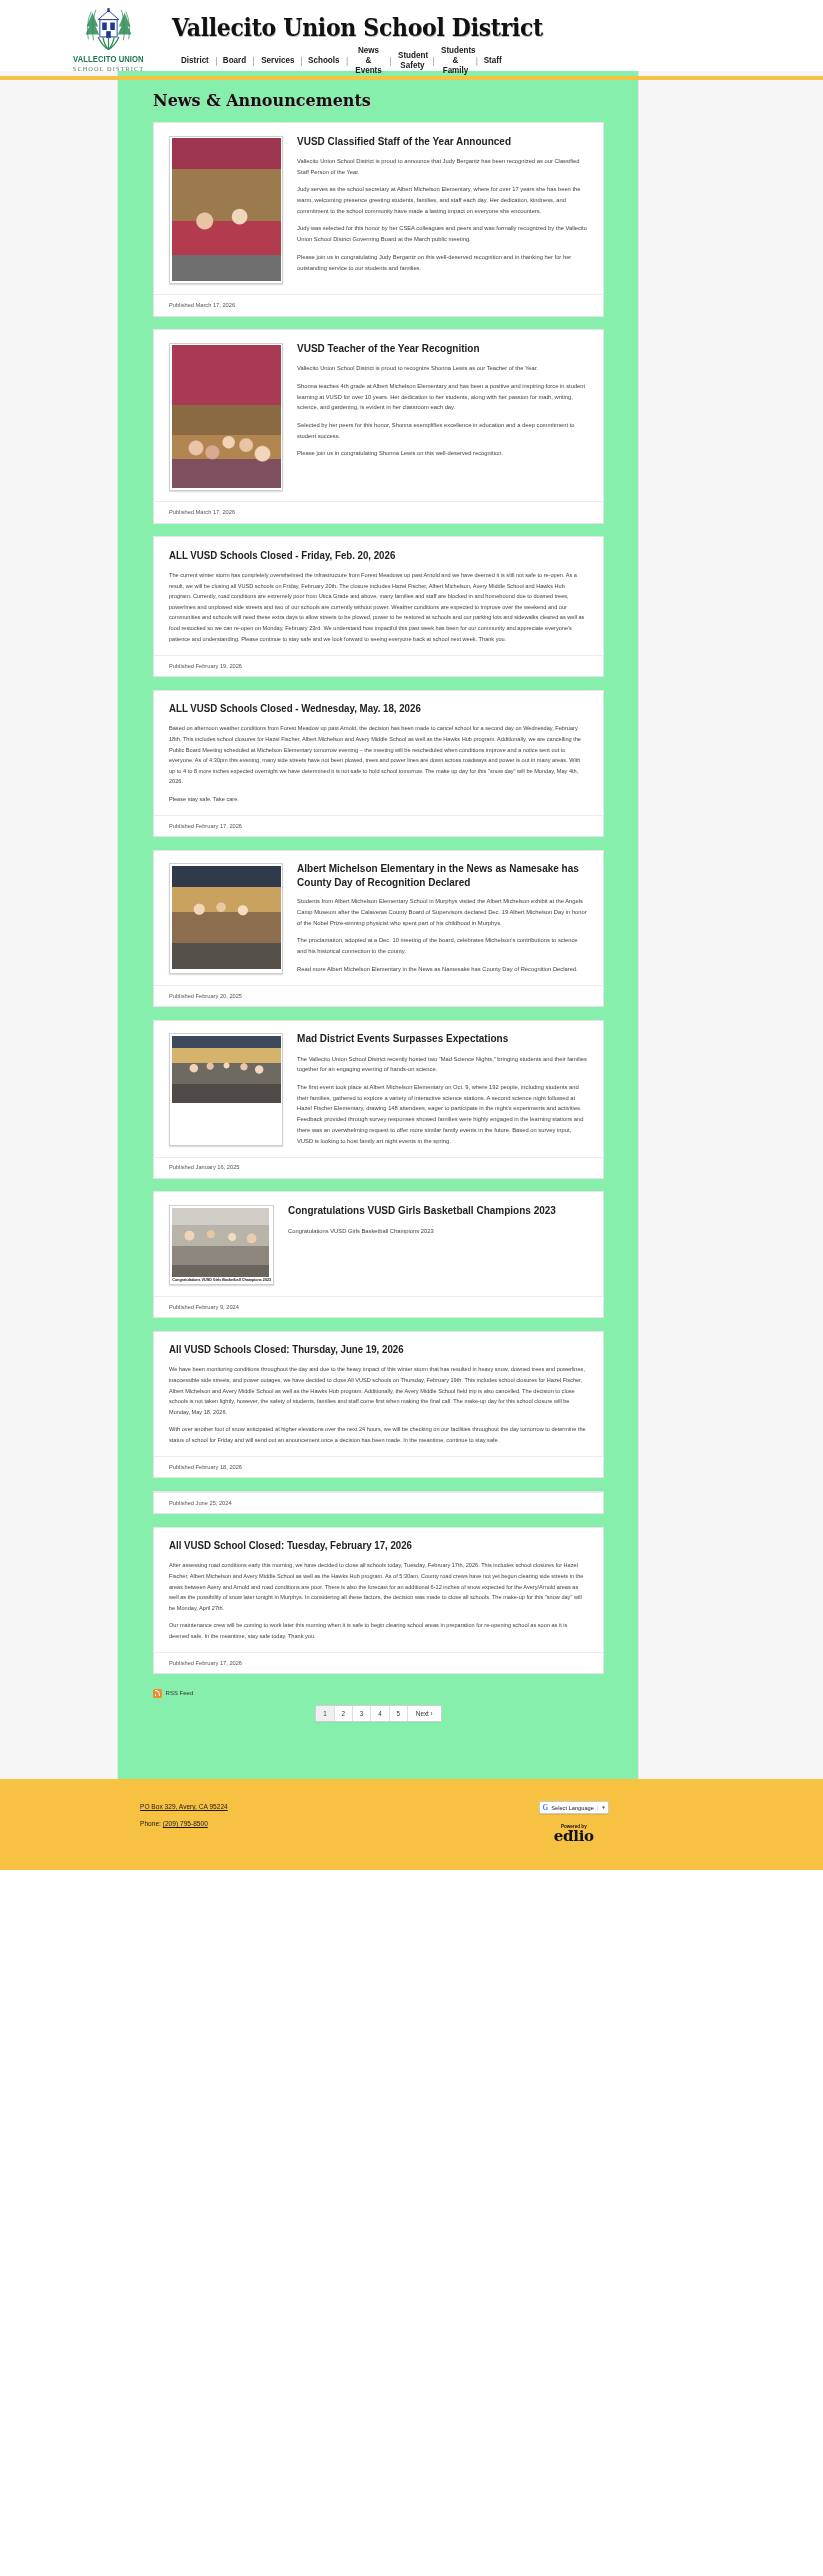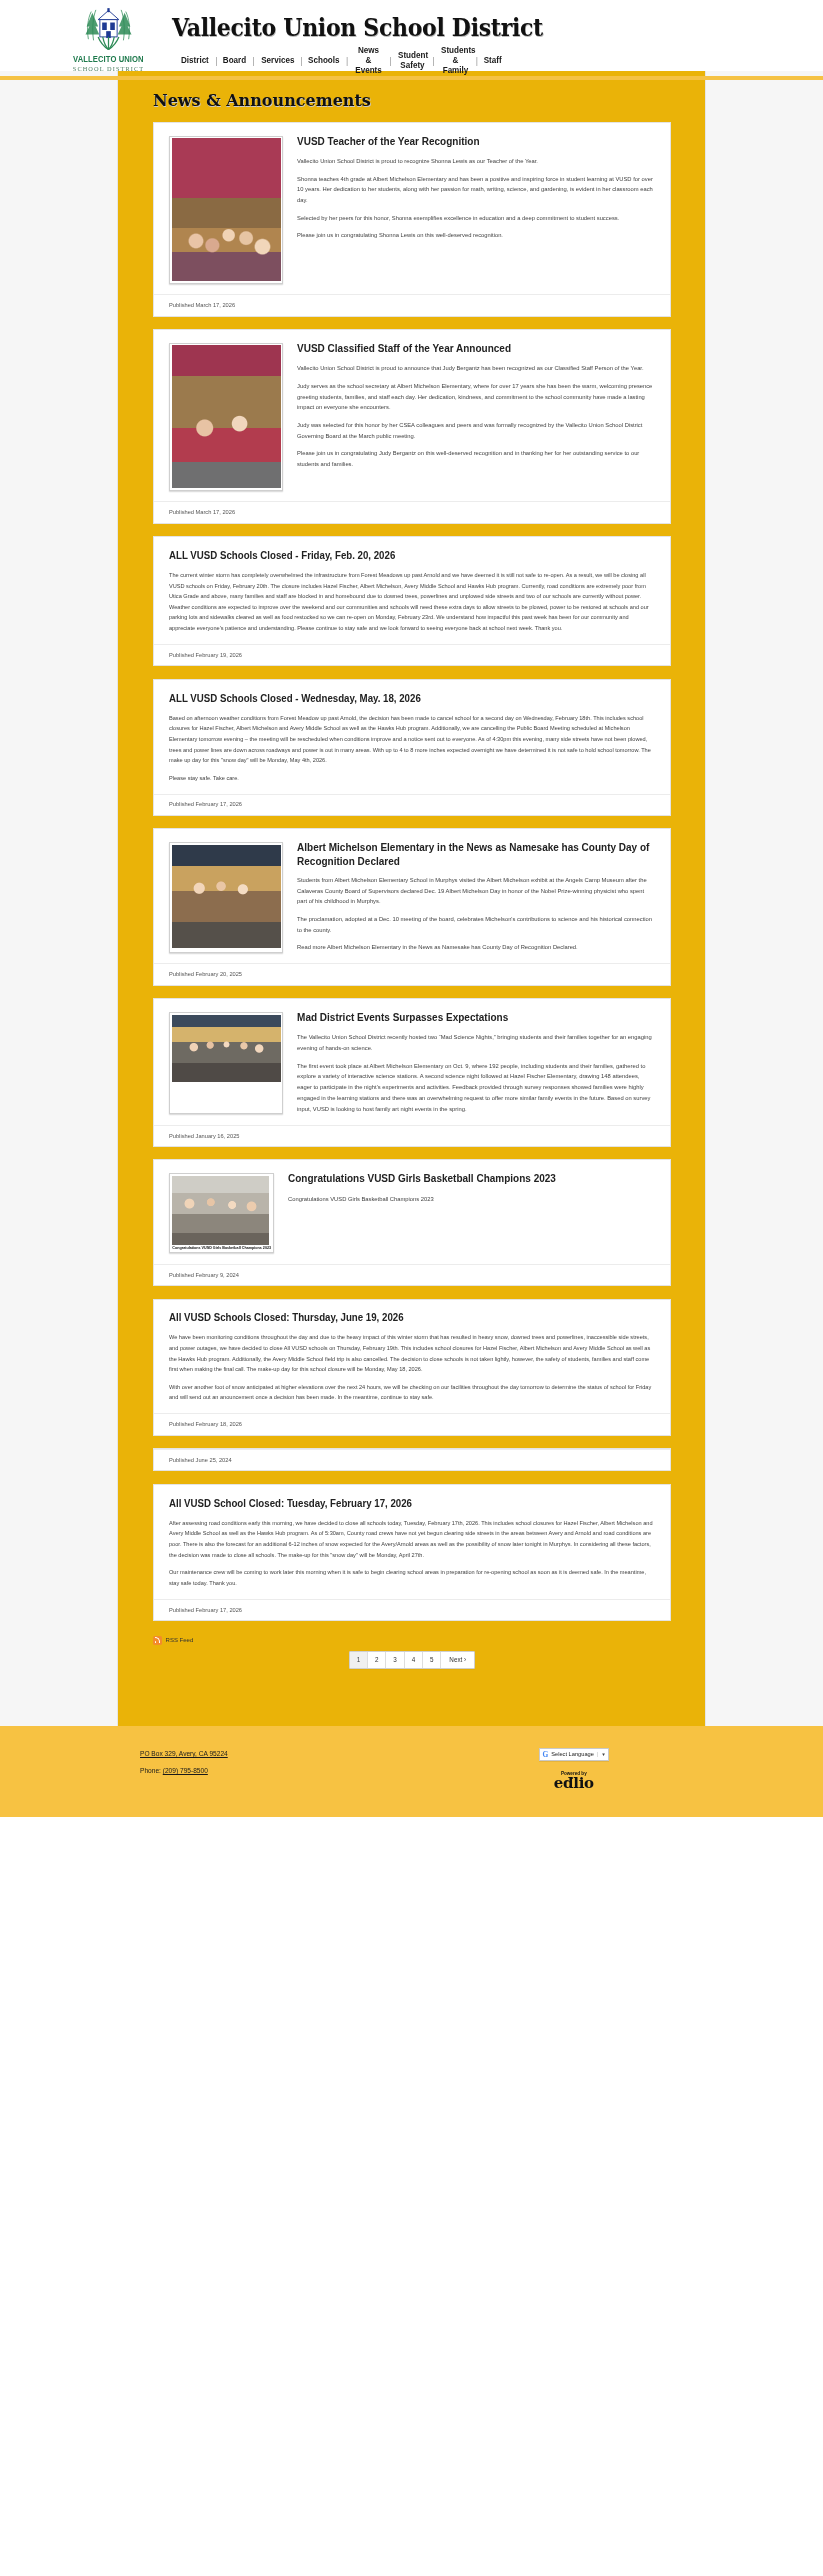--- a/index.html
+++ b/index.html
@@ -86,22 +86,22 @@
   }
 
   
   .content-wrap {
     background:#f6f6f6;
     padding:0;
     min-height:229px;
   }
   .content-col {
     margin-left:117px;
-    width:589px;
-    background:#eab308;
+    width:522px;
+    background:#86efac;
     border-left:0.6px solid #e6e6e6;
     border-right:0.6px solid #e6e6e6;
     padding:19.4px 34px 23px 35px;
     min-height:57px;
   }
   .page-title {
     font-family:"DejaVu Serif", serif;
     font-weight:bold;
     font-size:16px;
     color:#111;
@@ -422,46 +422,46 @@
   </header>
 
   <div class="content-wrap">
     <main class="content-col">
       <h2 class="page-title">News &amp; Announcements</h2>
       <div id="articles">
           <div class="article">
             <div class="article-body">
               <div class="thumb-frame">
                 <div class="thumb" style="width: 109px; height: 143px;">
+                  <span class="ph ph-lib2"></span>
+                </div>
+              </div>
+              <div class="article-text">
+                <h3 class="article-title">VUSD Classified Staff of the Year Announced</h3>
+                <p class="article-p">Vallecito Union School District is proud to announce that Judy Bergantz has been recognized as our Classified Staff Person of the Year.</p>
+                <p class="article-p">Judy serves as the school secretary at Albert Michelson Elementary, where for over 17 years she has been the warm, welcoming presence greeting students, families, and staff each day. Her dedication, kindness, and commitment to the school community have made a lasting impact on everyone she encounters.</p>
+                <p class="article-p">Judy was selected for this honor by her CSEA colleagues and peers and was formally recognized by the Vallecito Union School District Governing Board at the March public meeting.</p>
+                <p class="article-p">Please join us in congratulating Judy Bergantz on this well-deserved recognition and in thanking her for her outstanding service to our students and families.</p>
+              </div>
+            </div>
+            <div class="published">Published March 17, 2026</div>
+          </div>
+          <div class="article">
+            <div class="article-body">
+              <div class="thumb-frame">
+                <div class="thumb" style="width: 109px; height: 143px;">
                   <span class="ph ph-lib"></span>
                 </div>
               </div>
               <div class="article-text">
                 <h3 class="article-title">VUSD Teacher of the Year Recognition</h3>
                 <p class="article-p">Vallecito Union School District is proud to recognize Shonna Lewis as our Teacher of the Year.</p>
                 <p class="article-p">Shonna teaches 4th grade at Albert Michelson Elementary and has been a positive and inspiring force in student learning at VUSD for over 10 years. Her dedication to her students, along with her passion for math, writing, science, and gardening, is evident in her classroom each day.</p>
                 <p class="article-p">Selected by her peers for this honor, Shonna exemplifies excellence in education and a deep commitment to student success.</p>
                 <p class="article-p">Please join us in congratulating Shonna Lewis on this well-deserved recognition.</p>
-              </div>
-            </div>
-            <div class="published">Published March 17, 2026</div>
-          </div>
-          <div class="article">
-            <div class="article-body">
-              <div class="thumb-frame">
-                <div class="thumb" style="width: 109px; height: 143px;">
-                  <span class="ph ph-lib2"></span>
-                </div>
-              </div>
-              <div class="article-text">
-                <h3 class="article-title">VUSD Classified Staff of the Year Announced</h3>
-                <p class="article-p">Vallecito Union School District is proud to announce that Judy Bergantz has been recognized as our Classified Staff Person of the Year.</p>
-                <p class="article-p">Judy serves as the school secretary at Albert Michelson Elementary, where for over 17 years she has been the warm, welcoming presence greeting students, families, and staff each day. Her dedication, kindness, and commitment to the school community have made a lasting impact on everyone she encounters.</p>
-                <p class="article-p">Judy was selected for this honor by her CSEA colleagues and peers and was formally recognized by the Vallecito Union School District Governing Board at the March public meeting.</p>
-                <p class="article-p">Please join us in congratulating Judy Bergantz on this well-deserved recognition and in thanking her for her outstanding service to our students and families.</p>
               </div>
             </div>
             <div class="published">Published March 17, 2026</div>
           </div>
           <div class="article">
             <div class="article-body no-image">
               <div class="article-text">
                 <h3 class="article-title wide">ALL VUSD Schools Closed - Friday, Feb. 20, 2026</h3>
                 <p class="article-p narrow">The current winter storm has completely overwhelmed the infrastructure from Forest Meadows up past Arnold and we have deemed it is still not safe to re-open. As a result, we will be closing all VUSD schools on Friday, February 20th. The closure includes Hazel Fischer, Albert Michelson, Avery Middle School and Hawks Hub program. Currently, road conditions are extremely poor from Utica Grade and above, many families and staff are blocked in and homebound due to downed trees, powerlines and unplowed side streets and two of our schools are currently without power. Weather conditions are expected to improve over the weekend and our communities and schools will need these extra days to allow streets to be plowed, power to be restored at schools and our parking lots and sidewalks cleared as well as food restocked so we can re-open on Monday, February 23rd. We understand how impactful this past week has been for our community and appreciate everyone's patience and understanding. Please continue to stay safe and we look forward to seeing everyone back at school next week. Thank you.</p>
               </div>

